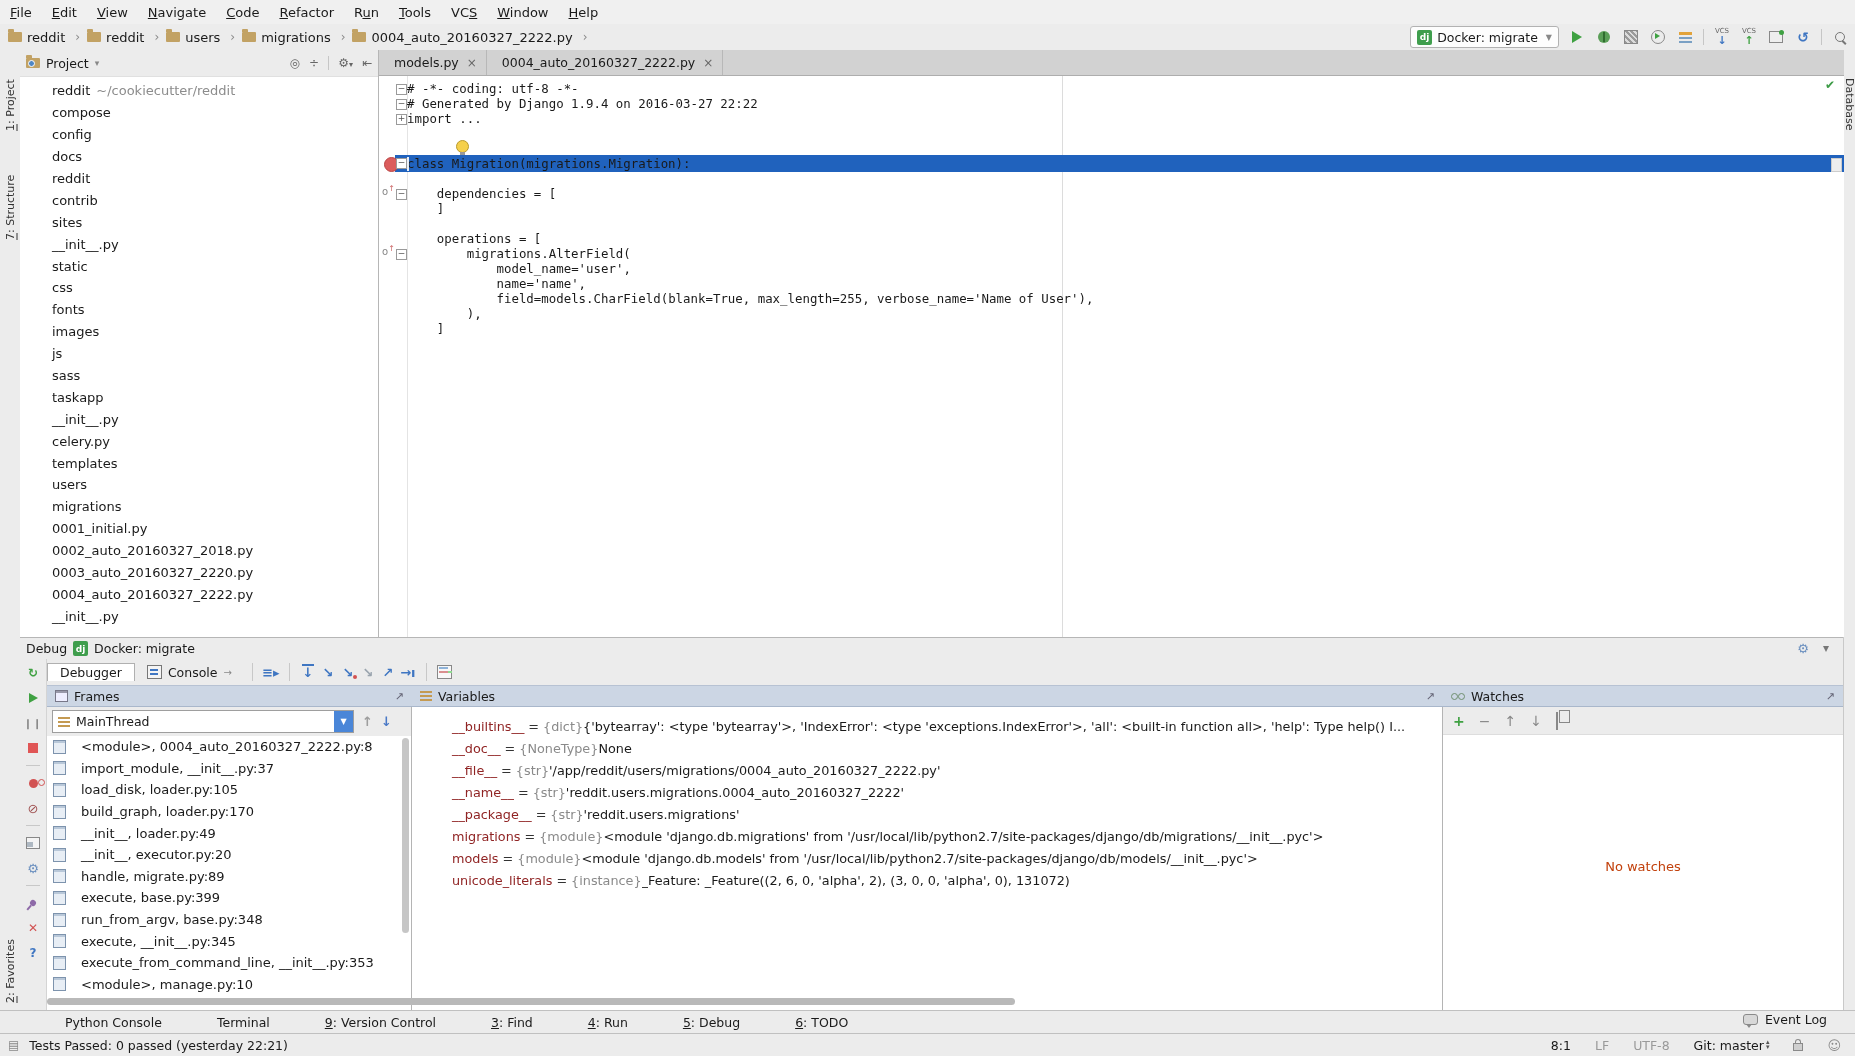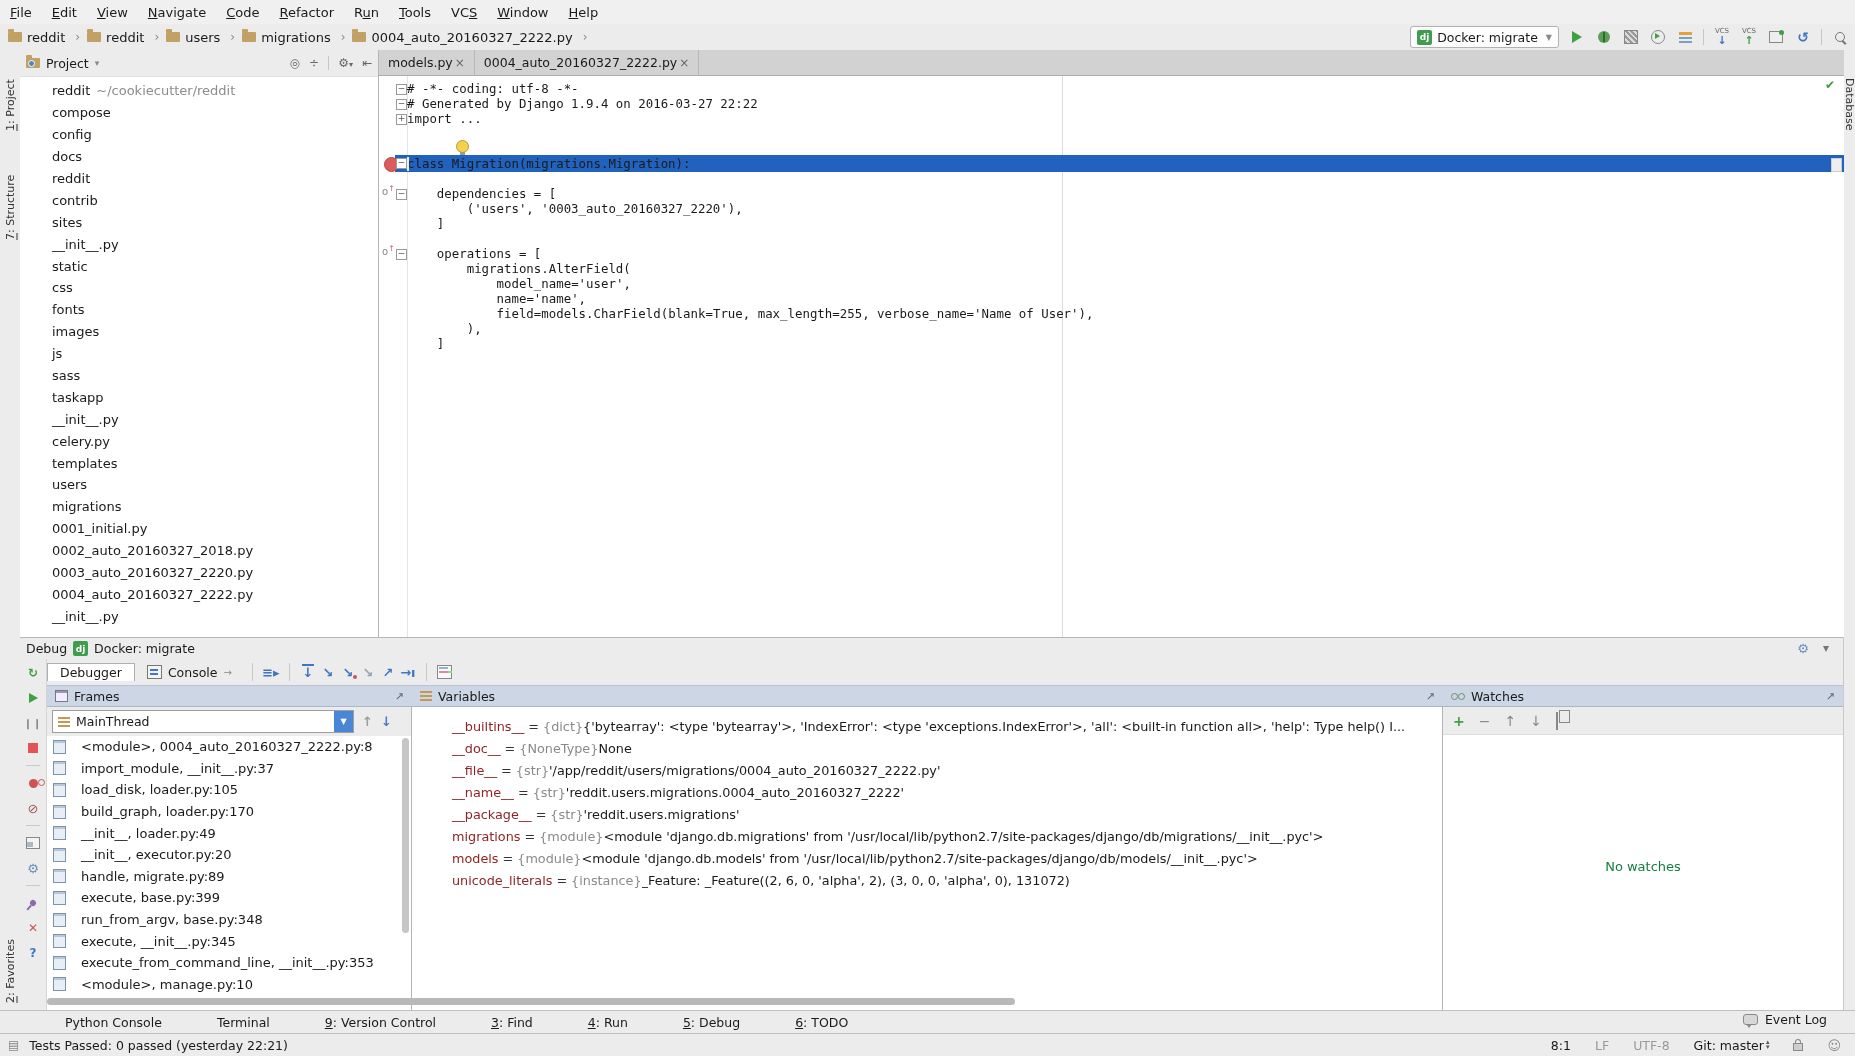--- a/index.html
+++ b/index.html
@@ -49,21 +49,21 @@
   .ph-icons{margin-left:auto;display:flex;align-items:center;gap:9px;color:#666;font-size:12px;}
   .panel-tree{padding-top:3px;}
   .tree-row{display:flex;align-items:center;height:21.9px;padding-left:calc(8px + var(--lvl,0)*20px);font-size:13px;cursor:default;}
   .tw-arrow{width:18px;flex:none;color:#777;font-size:9px;text-align:center;}
   .row-body{display:flex;align-items:center;flex:1;height:100%;gap:6px;min-width:0;}
   .tw-label{white-space:nowrap;}
   .tw-hint{color:#8c8c8c;white-space:nowrap;}
   
   #editor-wrap{left:378px;top:50px;width:1465px;height:587px;background:#fff;border-left:1px solid #b6b6b6;}
   #tabstrip{position:absolute;left:0;top:0;width:100%;height:25px;background:#d2d2d2;border-bottom:1px solid #aeaeae;display:flex;align-items:flex-end;}
-  .etab{height:25px;display:flex;align-items:center;padding:0 9px;font-size:12.5px;border-right:1px solid #b8b8b8;background:#d2d2d2;}
+  .etab{height:25px;display:flex;align-items:center;gap:6px;padding:0 9px;font-size:12.5px;border-right:1px solid #b8b8b8;background:#d2d2d2;}
   .tab-close{color:#666;font-size:12px;margin-left:2px;}
   #gutter{position:absolute;left:0;top:26px;width:28px;height:561px;background:#fff;border-right:1px solid #e4e4e4;}
   #code{position:absolute;left:28px;top:31px;right:0;font-family:"DejaVu Sans Mono","Liberation Mono",monospace;font-size:12.4px;line-height:15px;}
   .cl{height:15px;white-space:pre;position:relative;}
   .fold-box{position:absolute;width:9px;height:9px;border:1px solid #9a9a9a;background:#fff;color:#555;font-size:9px;line-height:7px;text-align:center;}
   .fold-box.minus::before{content:"−";}
   .fold-box.plus::before{content:"+";}
   #breakpoint{position:absolute;left:5px;top:107px;width:13px;height:13px;border-radius:50%;background:var(--c-breakpoint_red,#db5c5c);border:1px solid #b44;}
   .oup{position:absolute;left:3px;width:14px;height:12px;font-size:10px;color:#888;}
   .oup::before{content:"o";}
@@ -128,21 +128,21 @@
   .var-icon{width:13px;margin-right:7px;flex:none;display:inline-block;}
   .var-name{color:#902424;}
   .var-eq{margin:0 4px;color:#333;}
   .var-type{color:#8a8a8a;}
   .var-val{color:#1a1a1a;overflow:hidden;min-width:0;flex:0 1 auto;}
   #watches-body{position:absolute;left:1423px;top:69px;width:400px;bottom:0;background:#fff;box-sizing:border-box;}
   #watch-toolbar{height:27px;background:#ececec;border-bottom:1px solid #ddd;display:flex;align-items:center;gap:14px;padding-left:10px;font-size:14px;color:#888;}
   .w-plus{color:#3fa142;font-weight:bold;}
   .ic-copy{width:9px;height:11px;border:1px solid #888;background:#fff;position:relative;}
   .ic-copy::after{content:"";position:absolute;left:2px;top:-3px;width:9px;height:11px;border:1px solid #888;background:transparent;}
-  #no-watches{position:absolute;left:0;right:0;top:152px;text-align:center;color:#15803d;font-size:13px;}
+  #no-watches{position:absolute;left:0;right:0;top:152px;text-align:center;color:#c2410c;font-size:13px;}
   #dbg-hscroll{position:absolute;left:27px;top:360px;width:968px;height:7px;background:#b9b9b9;border-radius:4px;}
   
   #tool-bar{left:0;top:1010px;width:1855px;height:23px;background:#ececec;border-top:1px solid #c0c0c0;display:flex;align-items:center;font-size:12.5px;padding-left:52px;box-sizing:border-box;gap:36px;}
   .tw-btn{display:flex;align-items:center;gap:7px;padding:2px 6px;border-radius:2px;}
   #event-log{position:absolute;right:28px;top:1012px;display:flex;align-items:center;gap:7px;font-size:12.5px;}
   .ic-bubble{width:13px;height:9px;border:1px solid #8a8a8a;border-radius:3px;background:#d8d8d8;position:relative;}
   .ic-bubble::after{content:"";position:absolute;left:2px;bottom:-4px;border-left:3px solid transparent;border-right:3px solid transparent;border-top:4px solid #8a8a8a;}
   #status-bar{left:0;top:1033px;width:1855px;height:23px;background:#ececec;border-top:1px solid #c0c0c0;display:flex;align-items:center;font-size:12.5px;padding:0 14px 0 8px;box-sizing:border-box;}
   #status-left{display:flex;align-items:center;gap:10px;}
   .ic-grid{color:#888;font-size:12px;}
@@ -570,21 +570,20 @@
         <div class="cl"><span></span></div>
 
         <div class="cl"><span></span></div>
 
         <div class="cl"><span><span class="seg">class</span><span class="seg"> Migration(migrations.Migration):</span></span></div>
 
         <div class="cl"><span></span></div>
 
         <div class="cl"><span><span class="seg">    dependencies = [</span></span></div>
 
-        <div class="cl"><span><span class="seg">        (</span><span class="seg">'users'</span><span class="seg">, </span><span class="seg">'0003_auto_20160327_2220'</span><span class="seg">),</span></span></div>
 
         <div class="cl"><span><span class="seg">    ]</span></span></div>
 
         <div class="cl"><span></span></div>
 
         <div class="cl"><span><span class="seg">    operations = [</span></span></div>
 
         <div class="cl"><span><span class="seg">        migrations.AlterField(</span></span></div>
 
         <div class="cl"><span><span class="seg">            </span><span class="seg">model_name</span><span class="seg">=</span><span class="seg">'user'</span><span class="seg">,</span></span></div>

